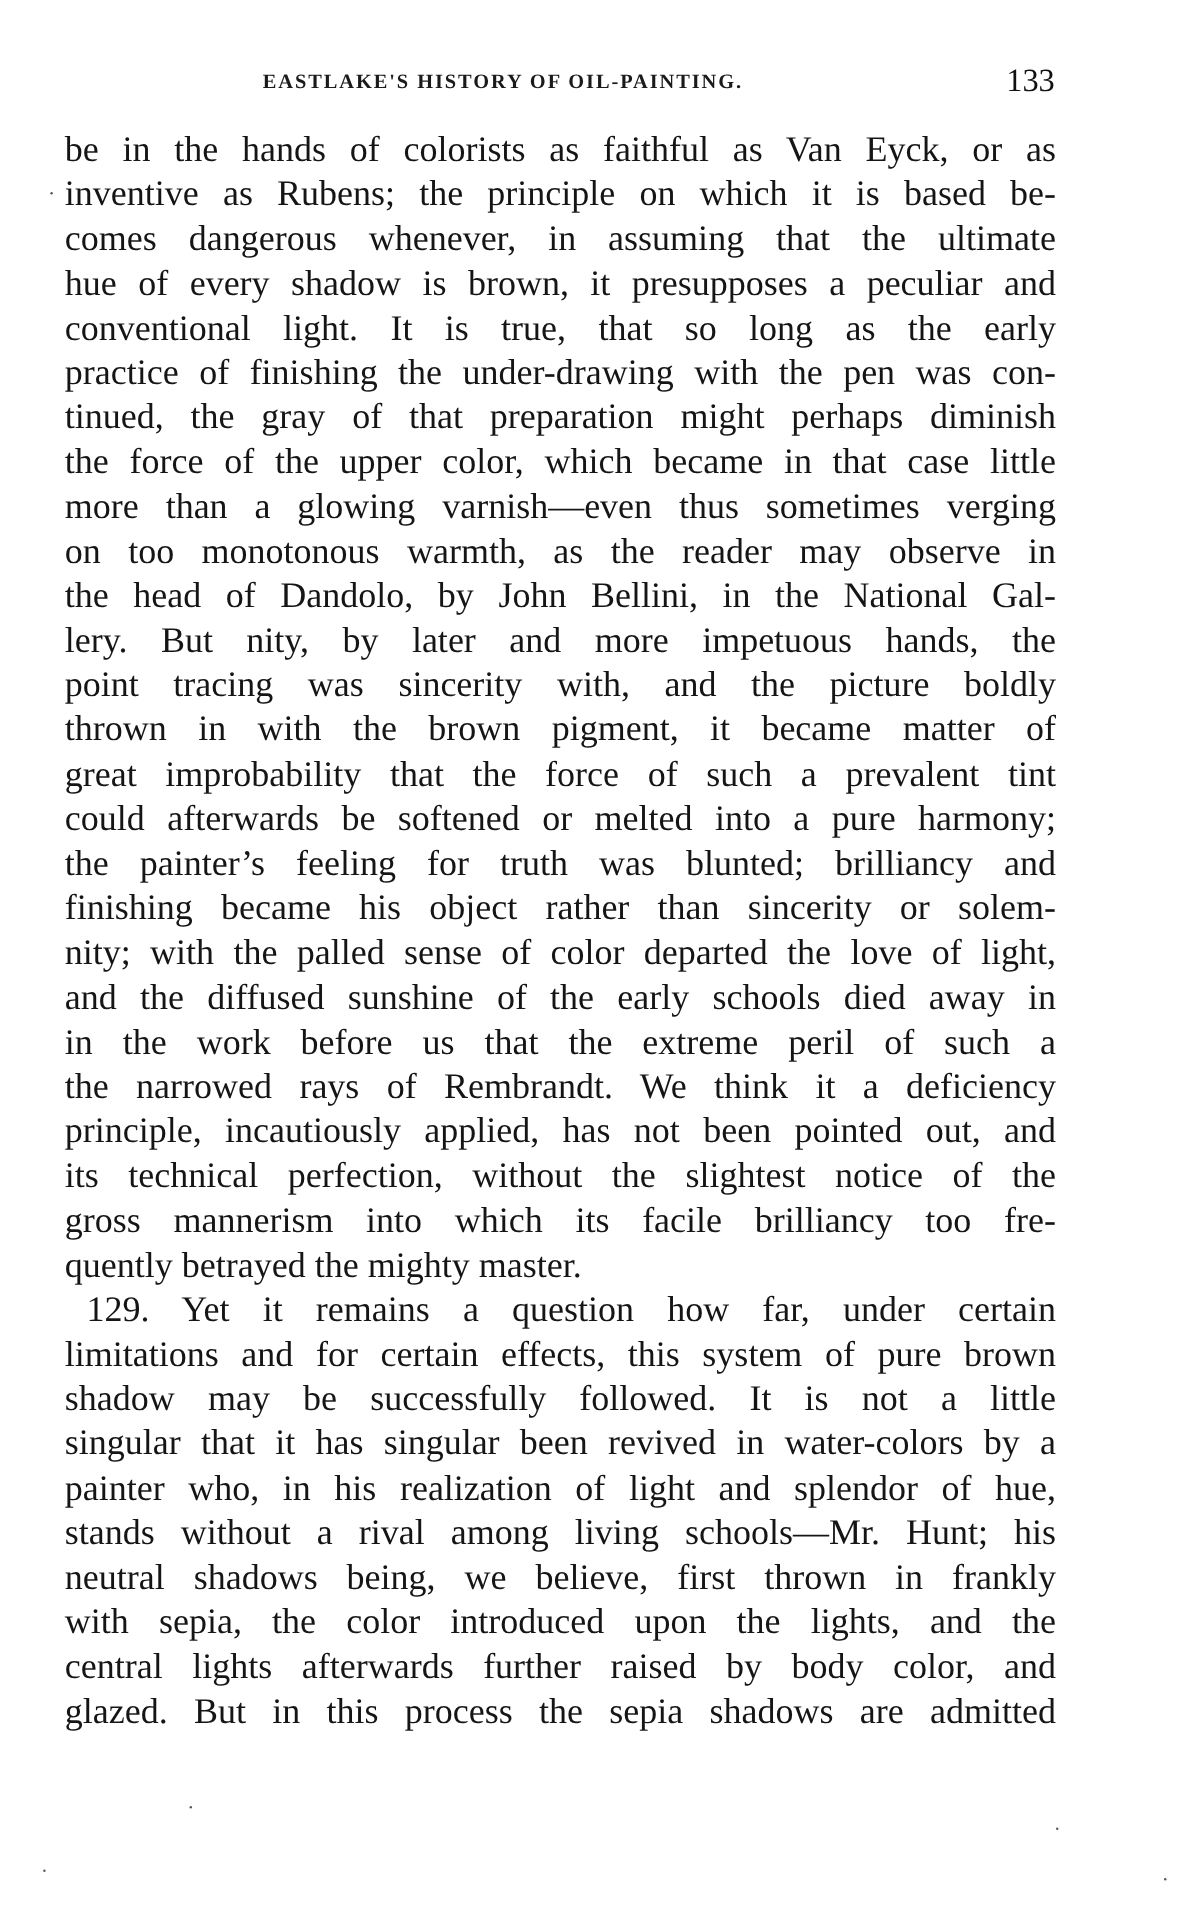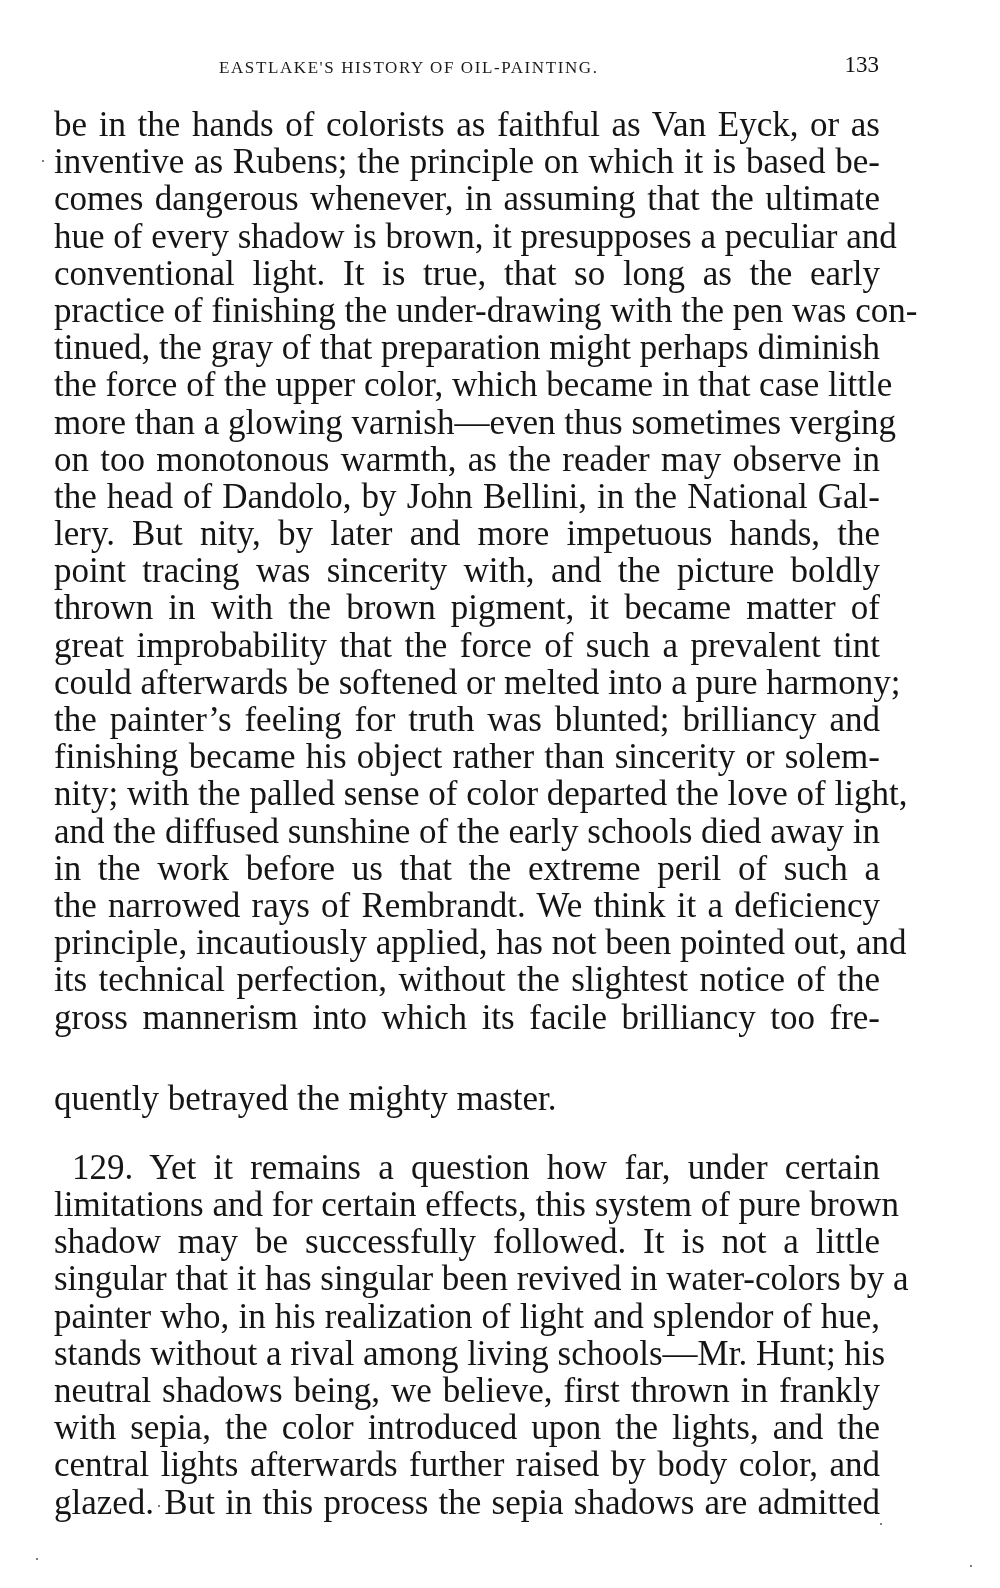--- a/index.html
+++ b/index.html
@@ -31,56 +31,54 @@
     }
     .running-title {
       position: absolute;
       left: 0;
       top: 6px;
       font-family: "Liberation Serif", serif;
       font-size: 17px;
       letter-spacing: 1.6px;
       font-variant: small-caps;
       text-transform: uppercase;
-      font-weight: normal;
+      font-weight: bold;
       color: #1a1a1a;
     }
     .page-number {
       position: absolute;
       right: 0;
       top: 0;
       font-family: "Liberation Serif", serif;
-      font-size: 23px;
+      font-size: 27px;
       color: #111;
     }
     .body-text {
       position: absolute;
       left: 54px;
       top: 106px;
       width: 826px;
     }
     .line {
       display: block;
       height: 37.2px;
       line-height: 37.2px;
       font-family: "Liberation Serif", serif;
-      font-size: 35px;
+      font-size: 30px;
       white-space: nowrap;
       text-align: justify;
       text-align-last: justify;
       color: #151515;
     }
     .line.last {
       text-align: left;
       text-align-last: left;
-      margin-top: 44px;
     }
     .line.indent {
       padding-left: 18px;
-      margin-top: 32px;
     }
     .speck {
       position: absolute;
       width: 2px;
       height: 2px;
       background: #555;
       border-radius: 1px;
     }
   </style>
 </head>

